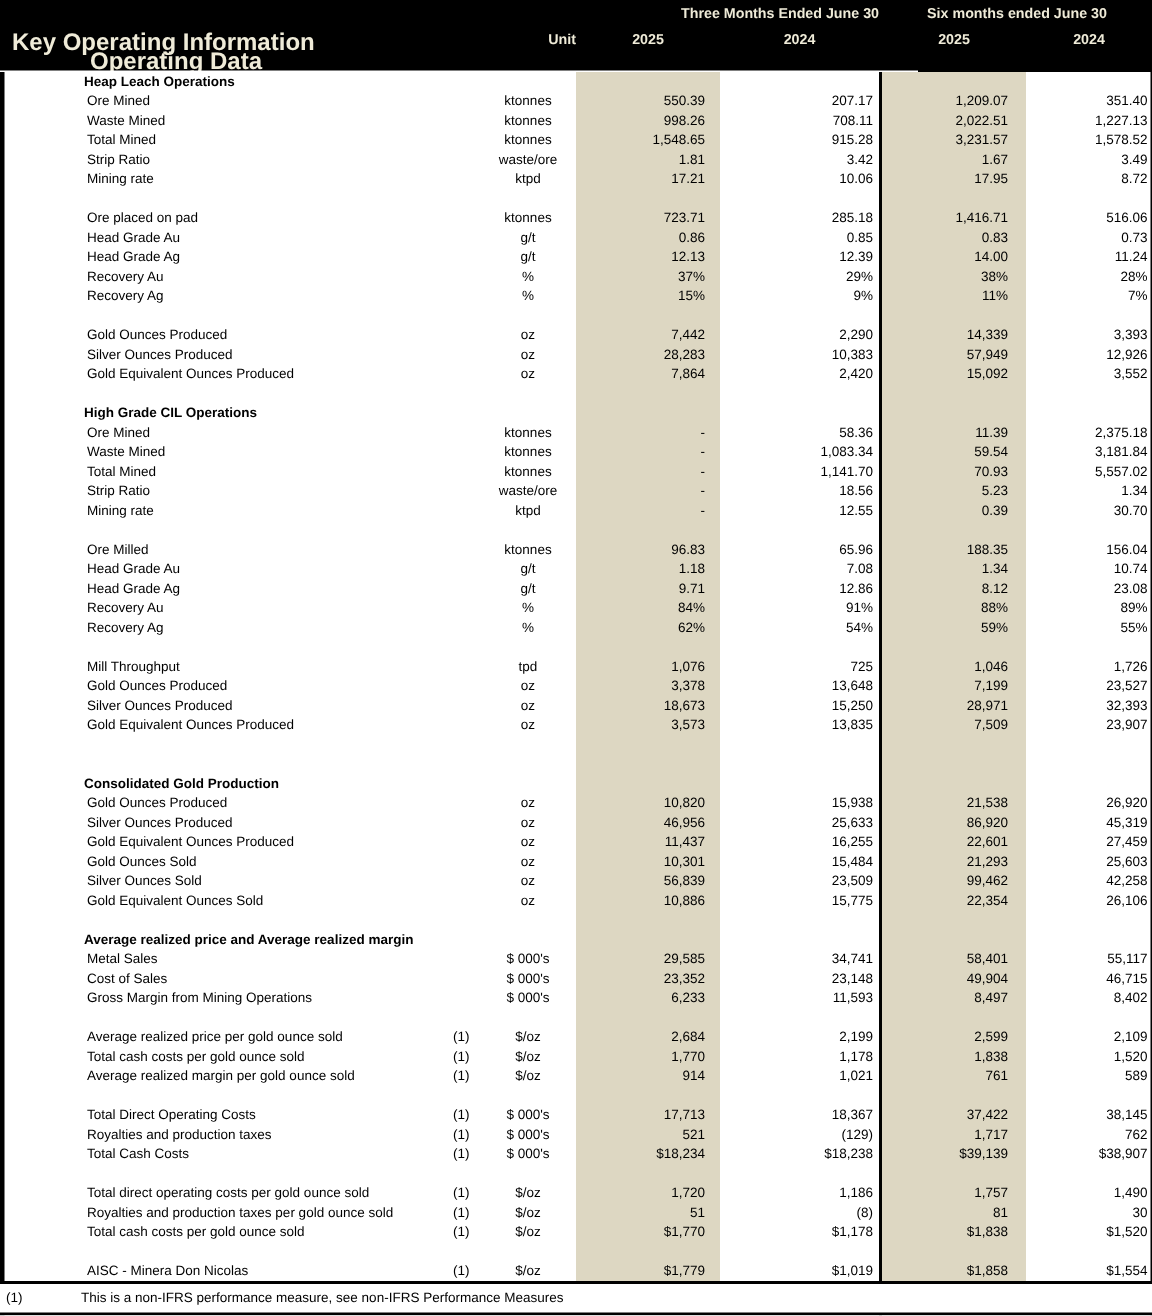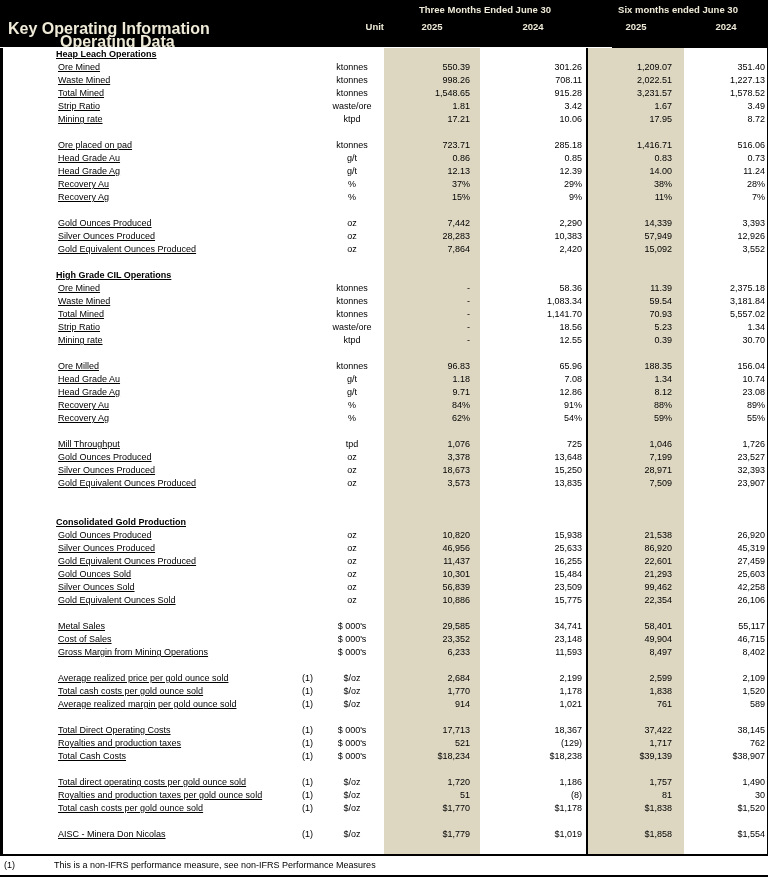--- a/index.html
+++ b/index.html
@@ -23,42 +23,42 @@
   .band2 { left:588px; width:96px; }
   .vline { position:absolute; top:0; bottom:0; left:586px; width:2px; background:#000; }
   .leftline { position:absolute; top:0; bottom:0; left:0; width:3px; background:#000; }
   .rightline { position:absolute; top:0; bottom:0; right:0; width:1px; background:#000; }
 
   .rows { position:relative; }
   .row { display:grid; grid-template-columns:295px 25px 64px 96px 106px 96px 86px;
          height:13px; line-height:13px; font-size:9px; }
   .row.section .c.label { font-weight:bold; padding-left:56px; }
   .c { overflow:hidden; white-space:nowrap; }
-  .c.label { padding-left:58px;text-decoration:underline; }
+  .c.label { padding-left:58px; }
   .c.marker { text-align:center; }
   .c.unit { text-align:center; }
   .c.v { text-align:right; }
   .v1 { padding-right:10px; }
   .v2 { padding-right:4px; }
   .v3 { padding-right:10px; }
   .v4 { padding-right:3px; }
 
   
   .foot { position:absolute; left:0; right:0; bottom:0; height:23px;
           border-top:2px solid #000; border-bottom:2px solid #000;
           font-size:9px; line-height:19px; display:flex; background:#fff; }
   .foot .fm { width:54px; padding-left:4px; }
 </style>
 </head>
 <body>
 
 <div class="page">
 
   <div class="hdr" style="background: rgb(0, 0, 0); color: rgb(239, 235, 216);">
-    <div class="abs pg-label" style="left:384px; top:4px; width:202px;">Three Months Ended June 30</div>
+    <div class="abs pg-label" style="left:384px; top:4px; width:202px;text-align:right;">Three Months Ended June 30</div>
     <div class="abs pg-label" style="left:588px; top:4px; width:180px;">Six months ended June 30</div>
 
     <div class="abs title" style="left:8px; top:20px;">Key Operating Information</div>
     <div class="abs unit-h" style="left:320px; top:21px; width:64px;text-align:right;">Unit</div>
     <div class="abs year" style="left:384px; top:21px; width:96px;">2025</div>
     <div class="abs year" style="left:480px; top:21px; width:106px;">2024</div>
     <div class="abs year" style="left:588px; top:21px; width:96px;">2025</div>
     <div class="abs year" style="left:684px; top:21px; width:84px;">2024</div>
 
     <div class="abs subtitle" style="left:60px; top:33px;">Operating Data</div>
@@ -80,21 +80,21 @@
           <div class="c v v1"></div>
           <div class="c v v2"></div>
           <div class="c v v3"></div>
           <div class="c v v4"></div>
         </div>
         <div class="row">
           <div class="c label">Ore Mined</div>
           <div class="c marker"></div>
           <div class="c unit">ktonnes</div>
           <div class="c v v1">550.39</div>
-          <div class="c v v2">301.26</div>
+          <div class="c v v2">207.17</div>
           <div class="c v v3">1,209.07</div>
           <div class="c v v4">351.40</div>
         </div>
         <div class="row">
           <div class="c label">Waste Mined</div>
           <div class="c marker"></div>
           <div class="c unit">ktonnes</div>
           <div class="c v v1">998.26</div>
           <div class="c v v2">708.11</div>
           <div class="c v v3">2,022.51</div>
@@ -398,20 +398,29 @@
         <div class="row">
           <div class="c label">Gold Equivalent Ounces Sold</div>
           <div class="c marker"></div>
           <div class="c unit">oz</div>
           <div class="c v v1">10,886</div>
           <div class="c v v2">15,775</div>
           <div class="c v v3">22,354</div>
           <div class="c v v4">26,106</div>
         </div>
         <div class="row"></div>
+        <div class="row section">
+          <div class="c label">Average realized price and Average realized margin</div>
+          <div class="c marker"></div>
+          <div class="c unit"></div>
+          <div class="c v v1"></div>
+          <div class="c v v2"></div>
+          <div class="c v v3"></div>
+          <div class="c v v4"></div>
+        </div>
         <div class="row">
           <div class="c label">Metal Sales</div>
           <div class="c marker"></div>
           <div class="c unit">$ 000's</div>
           <div class="c v v1">29,585</div>
           <div class="c v v2">34,741</div>
           <div class="c v v3">58,401</div>
           <div class="c v v4">55,117</div>
         </div>
         <div class="row">

